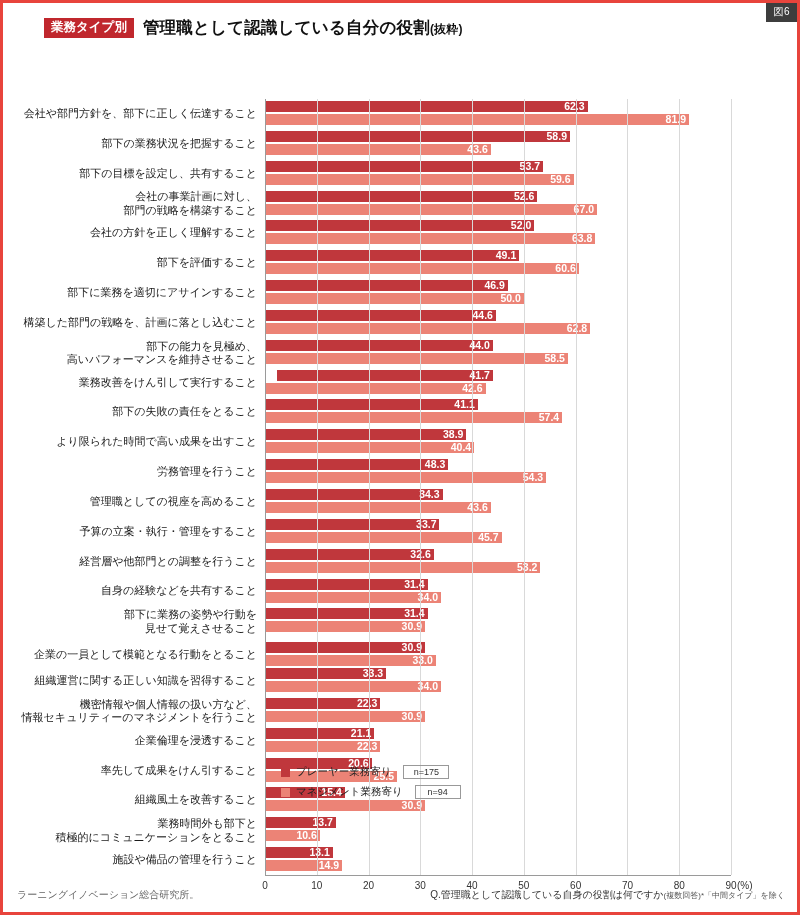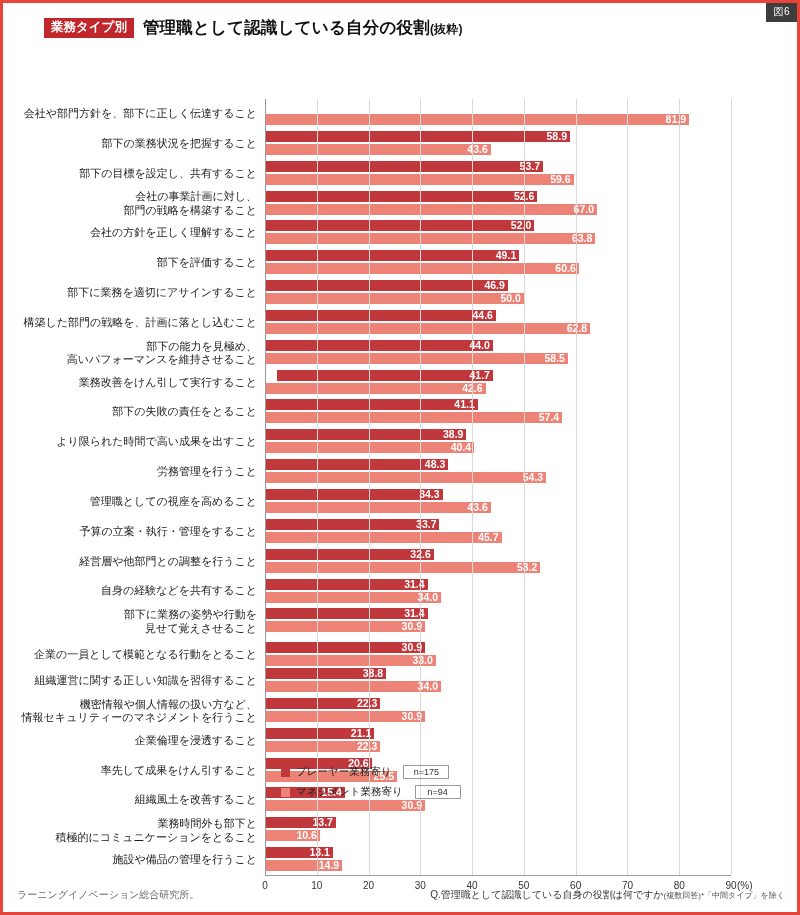--- a/index.html
+++ b/index.html
@@ -198,20 +198,23 @@
   <div class="header">
     <span class="header-badge">業務タイプ別</span>
     <span class="header-title"><span>管理職として認識している自分の役割</span><span class="sub">(抜粋)</span></span>
   </div>
 
   <div class="panel">
     <div class="plot" id="plot">
       <div class="rows" id="rows">
           <div class="row" style="top: 0px; height: 29.8462px;">
             <div class="label">会社や部門方針を、部下に正しく伝達すること</div>
+            <div class="bar a" style="width: 322.576px;">
+              <span class="val">62.3</span>
+            </div>
             <div class="bar b" style="width: 424.06px;">
               <span class="val">81.9</span>
             </div>
           </div>
           <div class="row" style="top: 29.8462px; height: 29.8462px;">
             <div class="label">部下の業務状況を把握すること</div>
             <div class="bar a" style="width: 304.971px;">
               <span class="val">58.9</span>
             </div>
             <div class="bar b" style="width: 225.751px;">
@@ -367,21 +370,21 @@
             <div class="bar a" style="width: 159.993px;">
               <span class="val">30.9</span>
             </div>
             <div class="bar b" style="width: 170.867px;">
               <span class="val">33.0</span>
             </div>
           </div>
           <div class="row" style="top: 567.077px; height: 29.8462px;">
             <div class="label">組織運営に関する正しい知識を習得すること</div>
             <div class="bar a" style="width: 121.16px;">
-              <span class="val">38.8</span>
+              <span class="val">33.3</span>
             </div>
             <div class="bar b" style="width: 176.044px;">
               <span class="val">34.0</span>
             </div>
           </div>
           <div class="row" style="top: 596.923px; height: 29.8462px;">
             <div class="label">機密情報や個人情報の扱い方など、<br>情報セキュリティーのマネジメントを行うこと</div>
             <div class="bar a" style="width: 115.464px;">
               <span class="val">22.3</span>
             </div>

